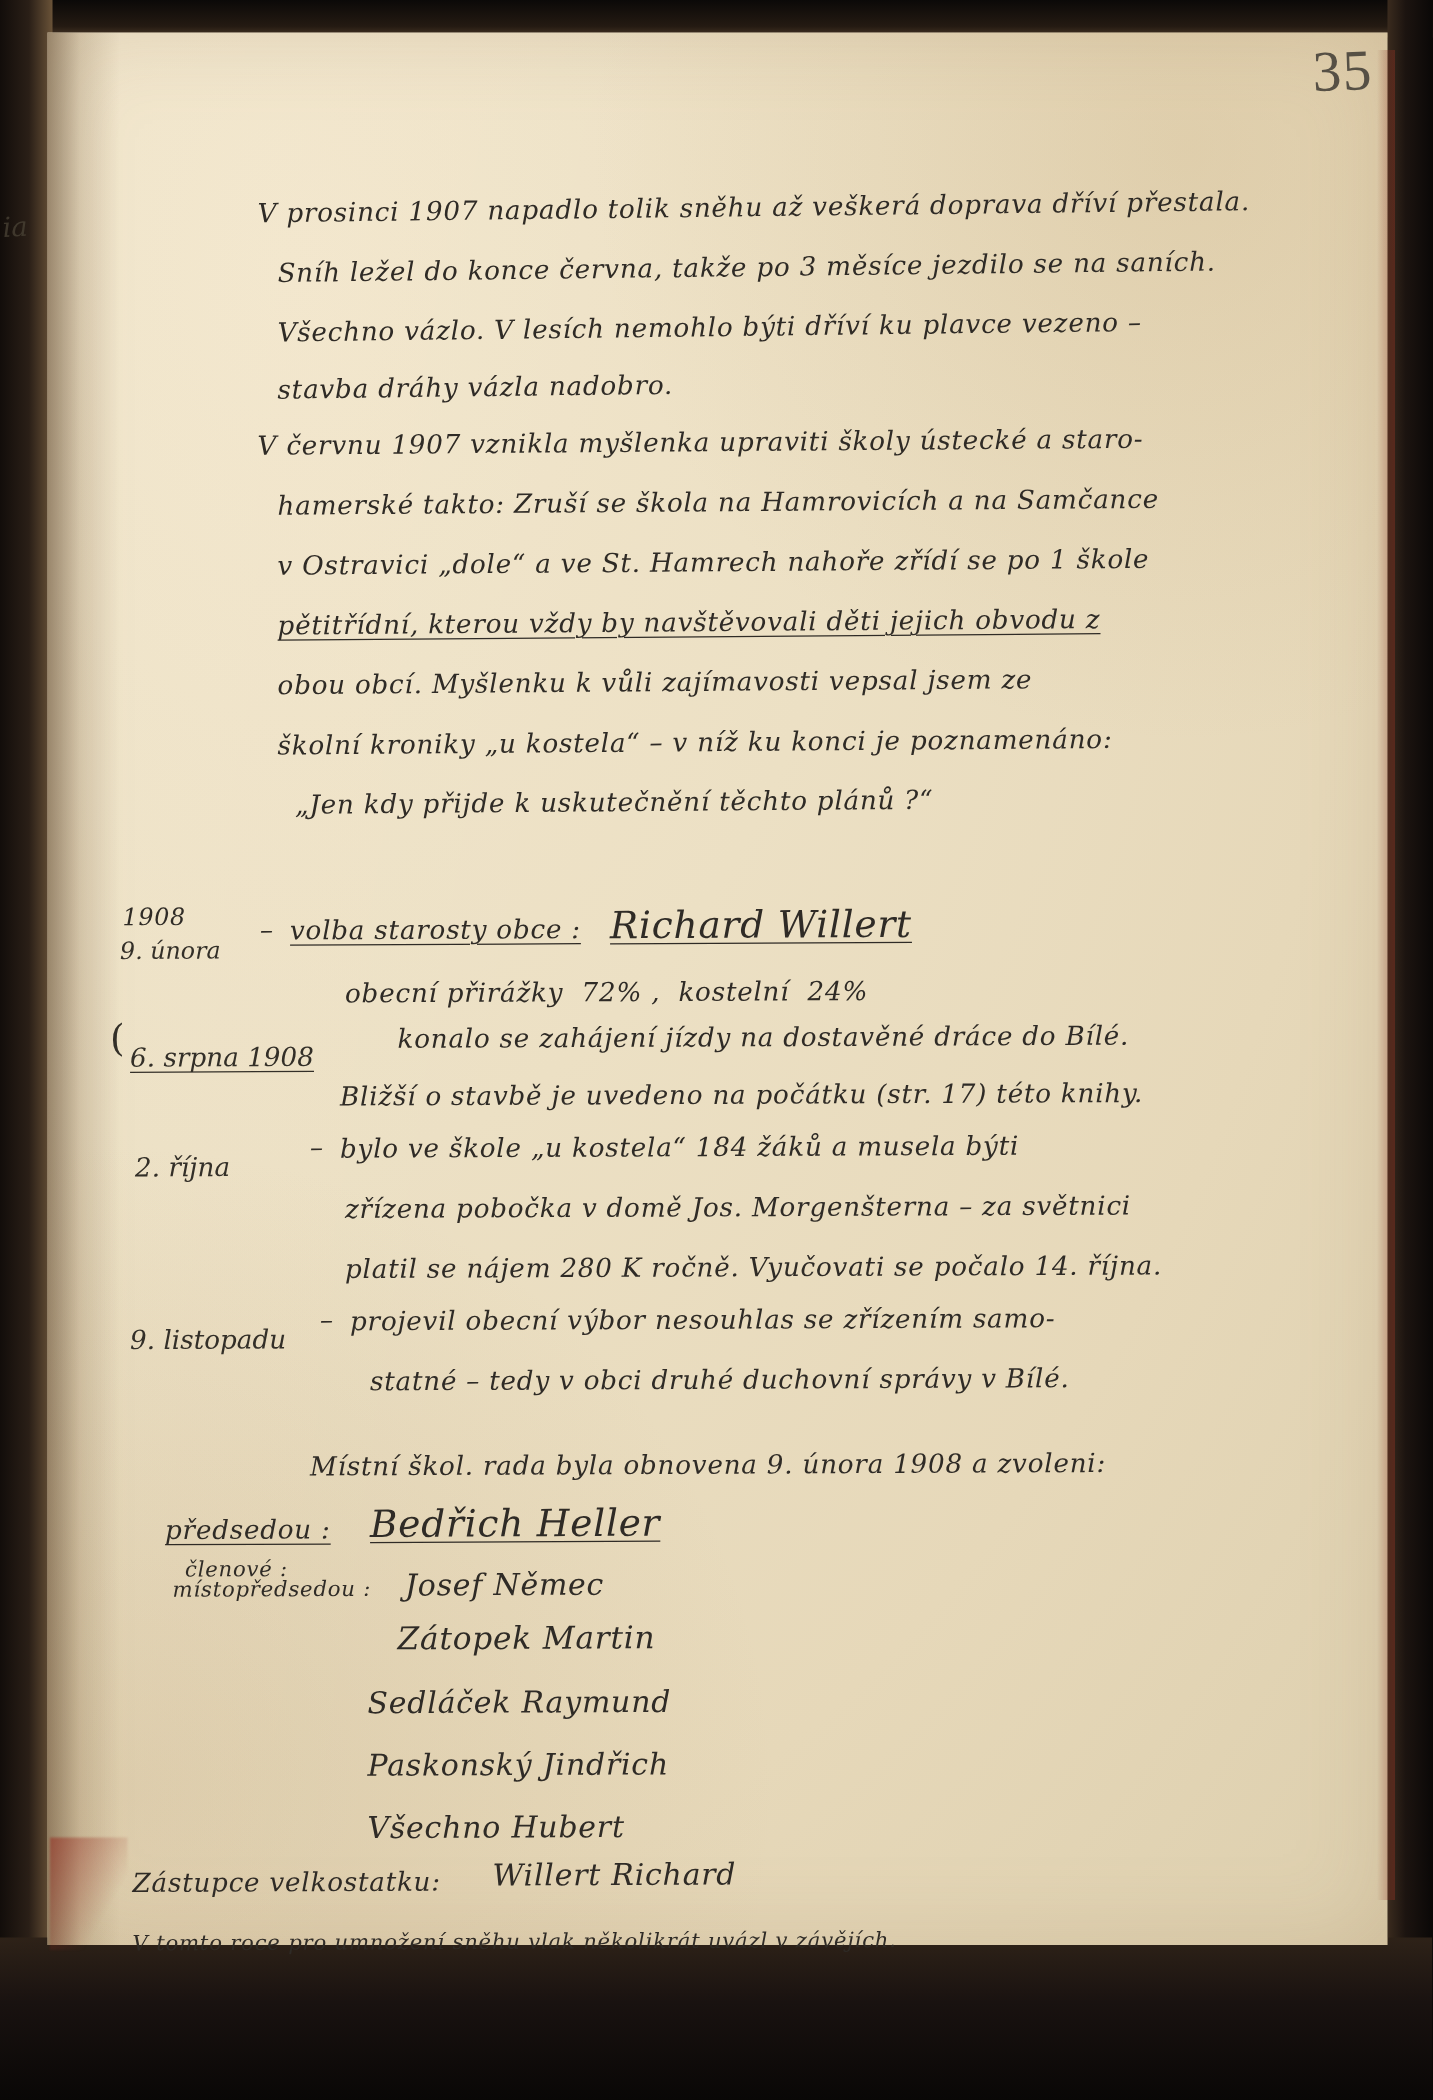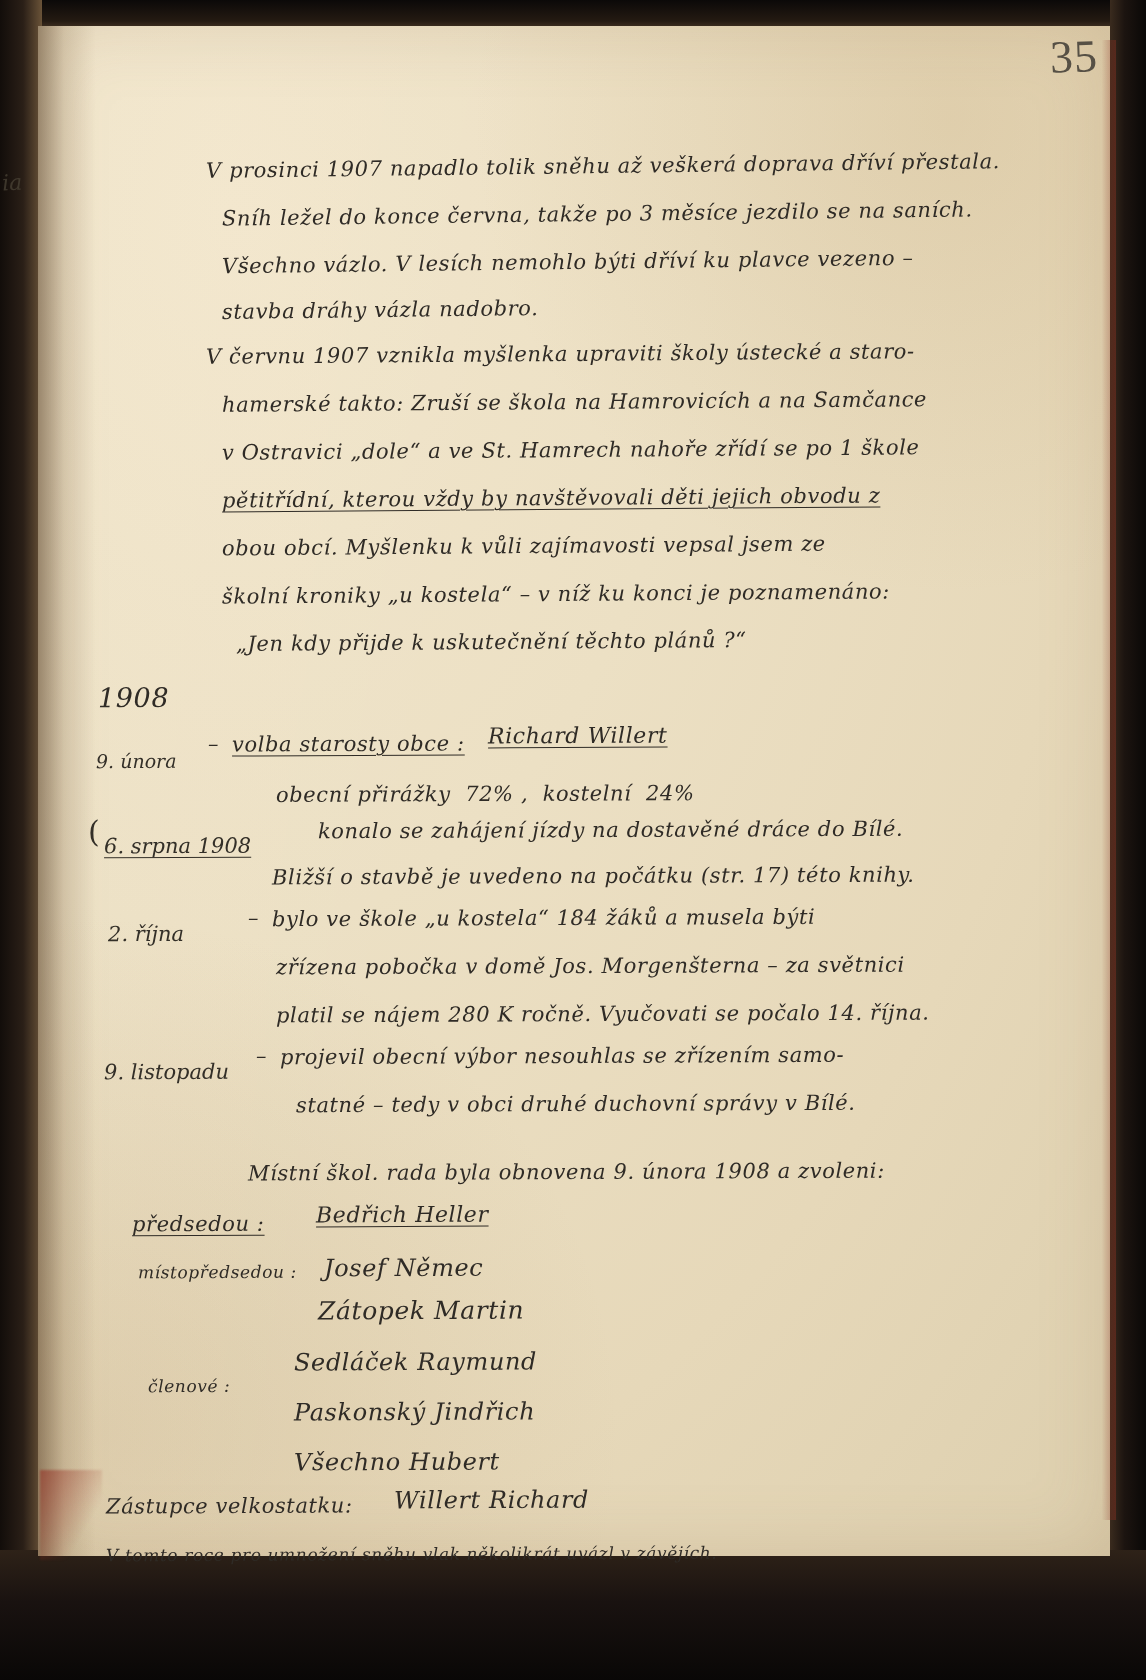--- a/index.html
+++ b/index.html
@@ -120,42 +120,42 @@
   .hand {
     position: absolute;
     font-family: "DejaVu Serif", serif;
     font-style: italic;
     color: #2f2b26;
     white-space: pre;
     letter-spacing: 0.6px;
   }
   .l  { font-size: 21px; }
   .sm { font-size: 17px; }
-  .big{ font-size: 27px; }
+  .big{ font-size: 19px; margin-top: 41px; }
 
   .u  { text-decoration: underline; text-decoration-thickness: 1px; text-underline-offset: 4px; }
 
   .body-text {
     position: absolute;
     left: 96px;
     top: 120px;
     width: 900px;
     height: 1380px;
     text-align: right;
   }
 
   
   .tilt1 { transform: rotate(-0.7deg); }
   .tilt2 { transform: rotate(-0.45deg); }
   .tilt3 { transform: rotate(-0.25deg); }
 
   .name-hand {
     font-family: "DejaVu Serif", serif;
     font-style: italic;
-    font-size: 22px;
+    font-size: 30px;
   }
 
   .datecol {
     position: absolute;
     font-family: "DejaVu Serif", serif;
     font-style: italic;
     font-size: 19px;
     color: #332f28;
     margin-top: 12px;
   }
@@ -219,26 +219,26 @@
     <div class="hand l tilt3" style="left:180px; top:882px;">platil se nájem 280 K ročně. Vyučovati se počalo 14. října.</div>
 
     <div class="datecol tilt3" style="left:8px; top:928px; font-size:21px;">9. listopadu</div>
     <div class="hand l tilt3" style="left:160px; top:924px;">–</div>
     <div class="hand l tilt3" style="left:184px; top:924px;">projevil obecní výbor nesouhlas se zřízením samo-</div>
     <div class="hand l tilt3" style="left:200px; top:972px;">statné – tedy v obci druhé duchovní správy v Bílé.</div>
 
     <div class="hand l tilt3" style="left:152px; top:1040px;">Místní škol. rada byla obnovena 9. února 1908 a zvoleni:</div>
 
     <div class="hand l tilt3 u" style="left:36px; top:1092px;">předsedou :</div>
-    <div class="hand tilt3 u name-hand" style="position:absolute; left:200px; top:1082px;margin-left:20px;">Bedřich Heller</div>
+    <div class="hand tilt3 u name-hand" style="position:absolute; left:200px; top:1082px;">Bedřich Heller</div>
 
     <div class="hand sm tilt3" style="left:42px; top:1142px;">místopředsedou :</div>
     <div class="hand tilt3 name-hand" style="position:absolute; left:228px; top:1134px; font-size:24px;">Josef Němec</div>
 
-    <div class="hand sm tilt3" style="left:52px; top:1256px;">členové :</div>
+    <div class="hand sm tilt3" style="left:52px; top:1126px;">členové :</div>
     <div class="hand tilt3 name-hand" style="position:absolute; left:222px; top:1176px; font-size:25px;">Zátopek Martin</div>
 
     <div class="hand tilt3 name-hand" style="position:absolute; left:198px; top:1228px; font-size:24px;">Sedláček Raymund</div>
     <div class="hand tilt3 name-hand" style="position:absolute; left:198px; top:1278px; font-size:24px;">Paskonský Jindřich</div>
     <div class="hand tilt3 name-hand" style="position:absolute; left:198px; top:1328px; font-size:24px;">Všechno Hubert</div>
 
     <div class="hand l tilt3" style="left:10px; top:1374px;">Zástupce velkostatku:</div>
     <div class="hand tilt3 name-hand" style="position:absolute; left:298px; top:1366px; font-size:24px;">Willert Richard</div>
 
     <div class="hand sm tilt3" style="left:10px; top:1424px;">V tomto roce pro umnožení sněhu vlak několikrát uvázl v závějích.</div>

